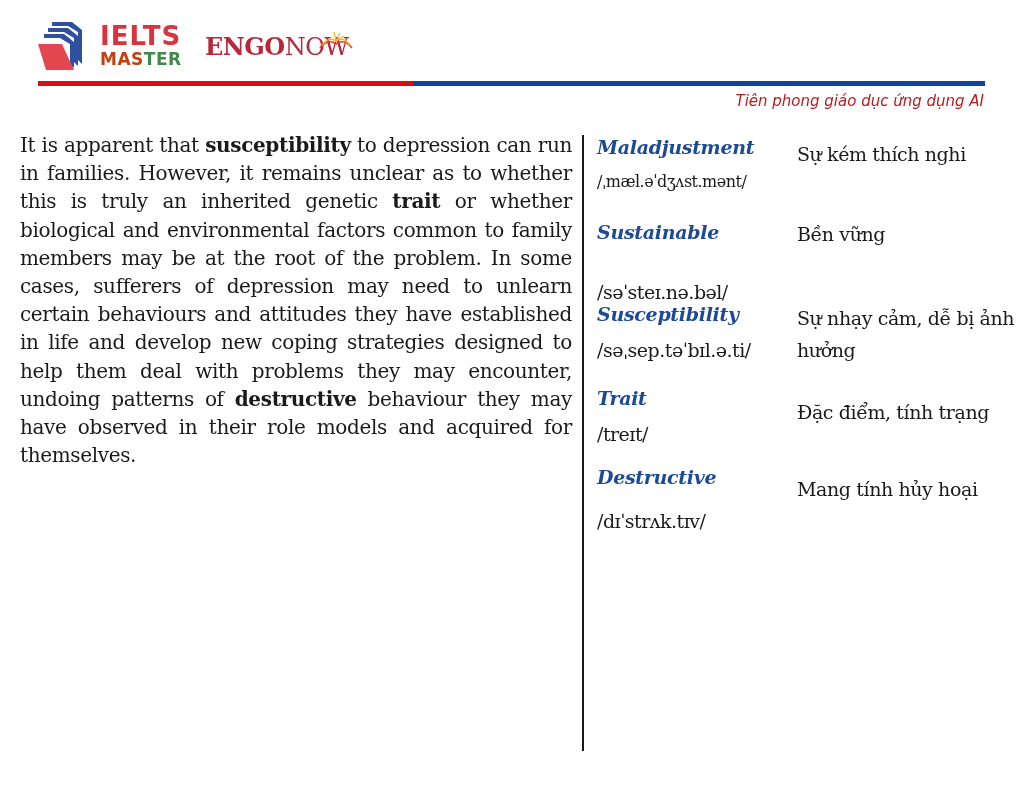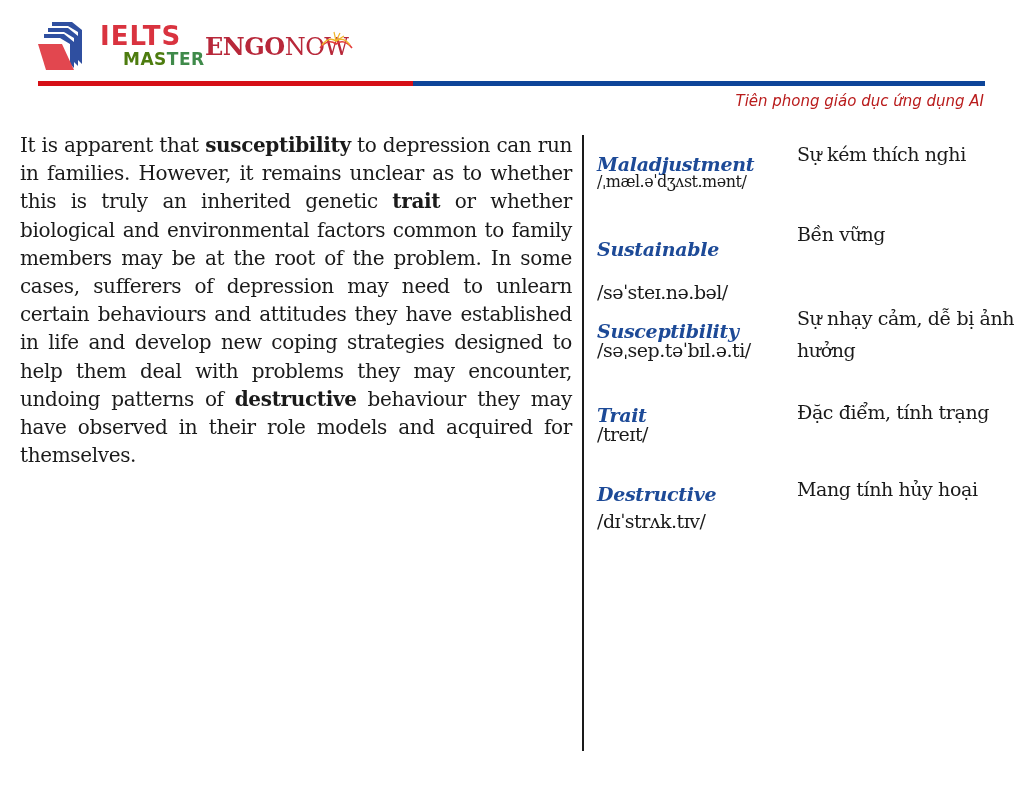--- a/index.html
+++ b/index.html
@@ -6,41 +6,41 @@
   html, body { width: 1024px; height: 792px; background: #ffffff; overflow: hidden; }
   body { position: relative; font-family: "DejaVu Serif", "Liberation Serif", serif; color: #1a1a1a; }
 
   
   .header { position: absolute; left: 0; top: 0; width: 1024px; height: 90px; }
   .logo-ielts { position: absolute; left: 38px; top: 20px; width: 160px; height: 52px; }
   .logo-icon { position: absolute; left: 0; top: 0; width: 62px; height: 52px; }
   .logo-text { position: absolute; left: 62px; top: 2px; }
   .logo-ielts-word { display: block; font-family: "DejaVu Sans", "Liberation Sans", sans-serif; font-weight: bold; font-size: 26px; line-height: 28px; color: #d9333f; letter-spacing: 1px; }
   .logo-master-word { display: block; font-family: "DejaVu Sans", "Liberation Sans", sans-serif; font-weight: bold; font-size: 17px; line-height: 18px; letter-spacing: 0.5px; }
-  .logo-master-a { color: #4d7c0f; margin-left: 23px; }
+  .logo-master-a { color: #c2410c; }
   .logo-master-b { color: #3f8a4a; }
   .logo-engonow { position: absolute; left: 205px; top: 33px; font-family: "DejaVu Serif", "Liberation Serif", serif; font-size: 24px; line-height: 28px; letter-spacing: -0.5px; text-align: center; }
   .engo { color: #b8283a; font-weight: bold; }
   .now { color: #b8283a; font-weight: normal; }
   .book-icon { position: absolute; left: 318px; top: 30px; width: 36px; height: 22px; }
   .tagline { position: absolute; right: 40px; top: 48px; font-family: "DejaVu Sans", "Liberation Sans", sans-serif; font-style: italic; font-size: 15px; color: #b91c1c; margin-top: 44px; }
   .rule-red { position: absolute; left: 38px; top: 81px; width: 375px; height: 5px; background: #d60f16; }
   .rule-blue { position: absolute; left: 413px; top: 81px; width: 572px; height: 5px; background: #0e4599; }
 
   
   .passage { position: absolute; left: 20px; top: 131px; width: 552px; font-family: "DejaVu Serif", "Liberation Serif", serif; font-size: 20px; line-height: 28.2px; text-align: justify; color: #1a1a1a; letter-spacing: -0.35px; }
   .passage b { font-weight: bold; }
 
   
   .divider { position: absolute; left: 582px; top: 135px; width: 2px; height: 616px; background: #1a1a1a; }
 
   
   .vocab { position: absolute; left: 597px; top: 0; width: 427px; }
   .vocab-item { position: absolute; left: 0; width: 427px; }
-  .term { position: absolute; left: 0; top: 17px; font-family: "DejaVu Serif", "Liberation Serif", serif; font-style: italic; font-weight: bold; font-size: 19px; color: #1d4a97; white-space: nowrap; letter-spacing: -0.3px; }
+  .term { position: absolute; left: 0; top: 0; font-family: "DejaVu Serif", "Liberation Serif", serif; font-style: italic; font-weight: bold; font-size: 19px; color: #1d4a97; white-space: nowrap; letter-spacing: -0.3px; }
   .ipa { position: absolute; left: 0; font-family: "DejaVu Serif", "Liberation Serif", serif; font-size: 19px; color: #1a1a1a; white-space: nowrap; letter-spacing: -0.5px; }
   .ipa.small { font-size: 16px; }
   .meaning { position: absolute; left: 200px; width: 230px; font-family: "DejaVu Serif", "Liberation Serif", serif; font-size: 19px; line-height: 32px; color: #1a1a1a; letter-spacing: -0.4px; }
 </style>
 </head>
 <body>
 
 <div class="header">
   <div class="logo-ielts">
     <svg class="logo-icon" viewBox="0 0 62 52">

